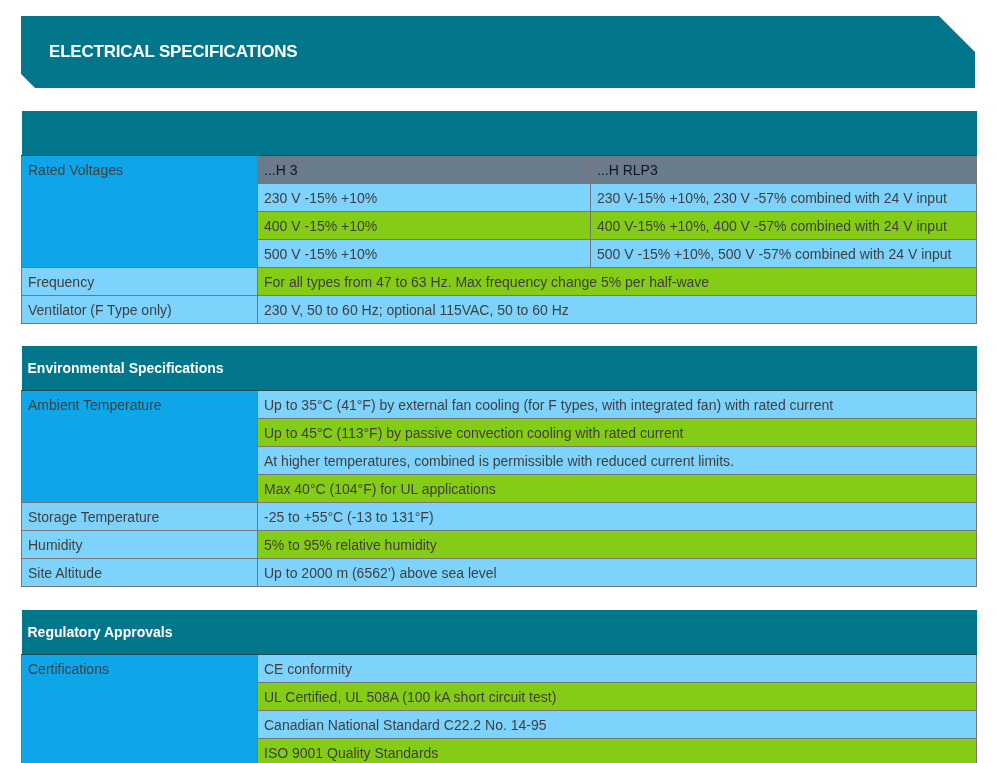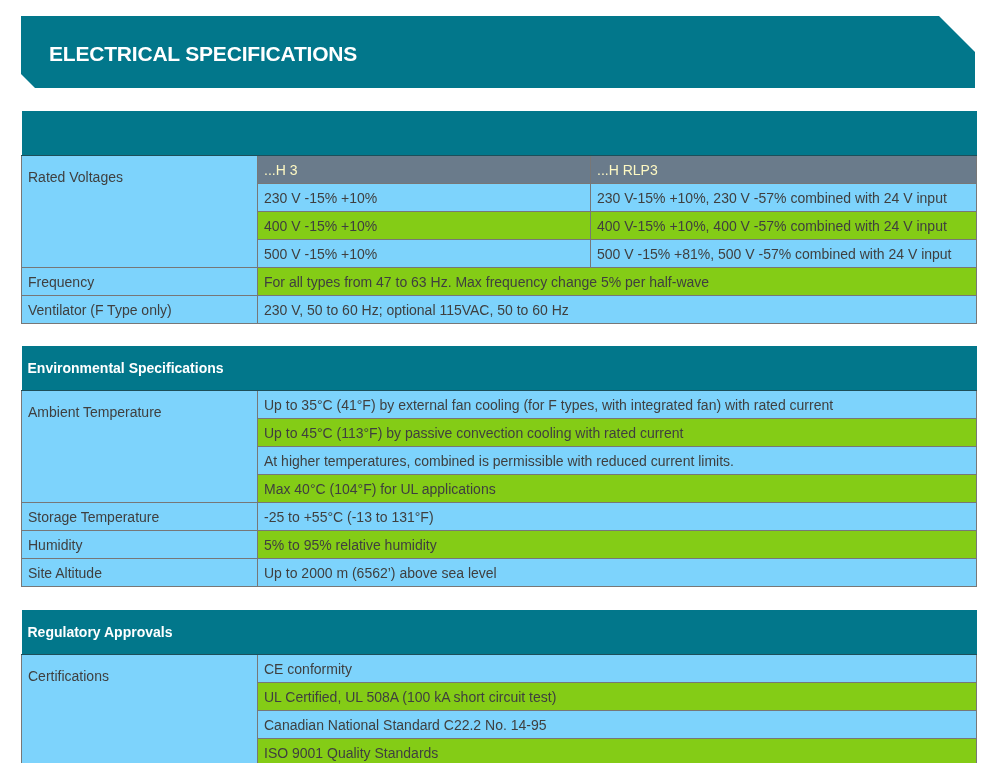--- a/index.html
+++ b/index.html
@@ -1,28 +1,28 @@
 <!DOCTYPE html>
 <html><head>
 <meta charset="utf-8">
 <style>
   html, body { margin: 0; padding: 0; background: #ffffff; }
   body { width: 997px; height: 763px; position: relative; overflow: hidden;
          font-family: "Liberation Sans", "DejaVu Sans", sans-serif; color: #3c3c3c; }
   .banner-shape { position: absolute; left: 21px; top: 16px; width: 954px; height: 72px; }
-  .banner-title { position: absolute; left: 49px; top: 42px; font-size: 21px; font-weight: bold;
+  .banner-title { position: absolute; left: 49px; top: 42px; font-size: 17px; font-weight: bold;
                   color: #ffffff; letter-spacing: -0.2px; }
   table.spec { position: absolute; left: 21px; width: 955px; border-collapse: collapse;
                table-layout: fixed; font-size: 14px; }
   table.spec td { height: 27px; padding: 0 0 0 6px; border: 1px solid #777777;
                   vertical-align: middle; white-space: nowrap; overflow: hidden; color: #3f3f3f; }
-  table.spec td.label { vertical-align: top; padding-top: 13px; background: #7dd3fc; }
+  table.spec td.label { vertical-align: top; padding-top: 6px; background: #0ea5e9; }
   table.spec tr.head td { background: #02778b; color: #ffffff; font-weight: bold; height: 44px;
                           border: none; border-bottom: 1px solid #1d4f5a; }
-  table.spec tr.sub td.sub { background: #6a7b8b; color: #fef9c3; }
+  table.spec tr.sub td.sub { background: #6a7b8b; color: #0f172a; }
   td.w { background: #7dd3fc; }
   td.g { background: #84cc16; }
   #t1 { top: 111px; }
   #t2 { top: 346px; }
   #t3 { top: 610px; }
 </style>
 </head>
 <body>
 
 <svg class="banner-shape" width="954" height="72" viewBox="0 0 954 72">
@@ -48,21 +48,21 @@
   <tr>
     <td class="w">230 V -15% +10%</td>
     <td class="w">230 V-15% +10%, 230 V -57% combined with 24 V input</td>
   </tr>
   <tr>
     <td class="g">400 V -15% +10%</td>
     <td class="g">400 V-15% +10%, 400 V -57% combined with 24 V input</td>
   </tr>
   <tr>
     <td class="w">500 V -15% +10%</td>
-    <td class="w">500 V -15% +81%, 500 V -57% combined with 24 V input</td>
+    <td class="w">500 V -15% +10%, 500 V -57% combined with 24 V input</td>
   </tr>
   <tr>
     <td class="w" style="vertical-align:middle;">Frequency</td>
     <td class="g" colspan="2">For all types from 47 to 63 Hz. Max frequency change 5% per half-wave</td>
   </tr>
   <tr>
     <td class="w">Ventilator (F Type only)</td>
     <td class="w" colspan="2">230 V, 50 to 60 Hz; optional 115VAC, 50 to 60 Hz</td>
   </tr>
 </tbody>

